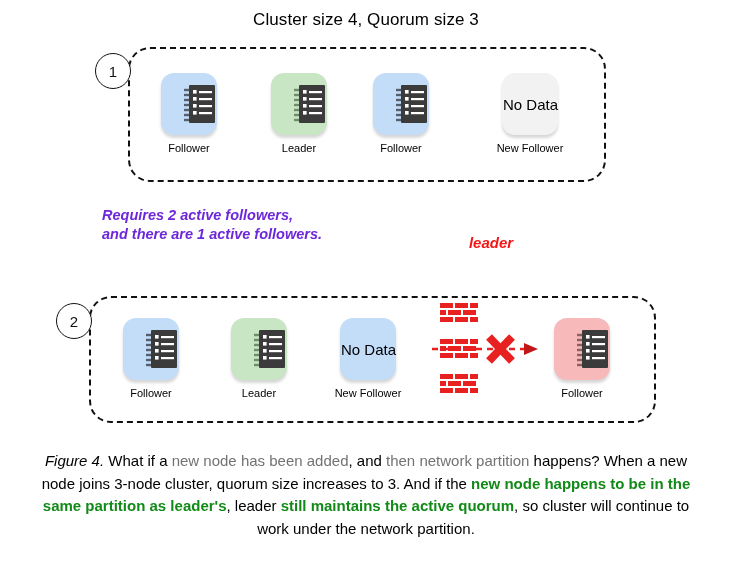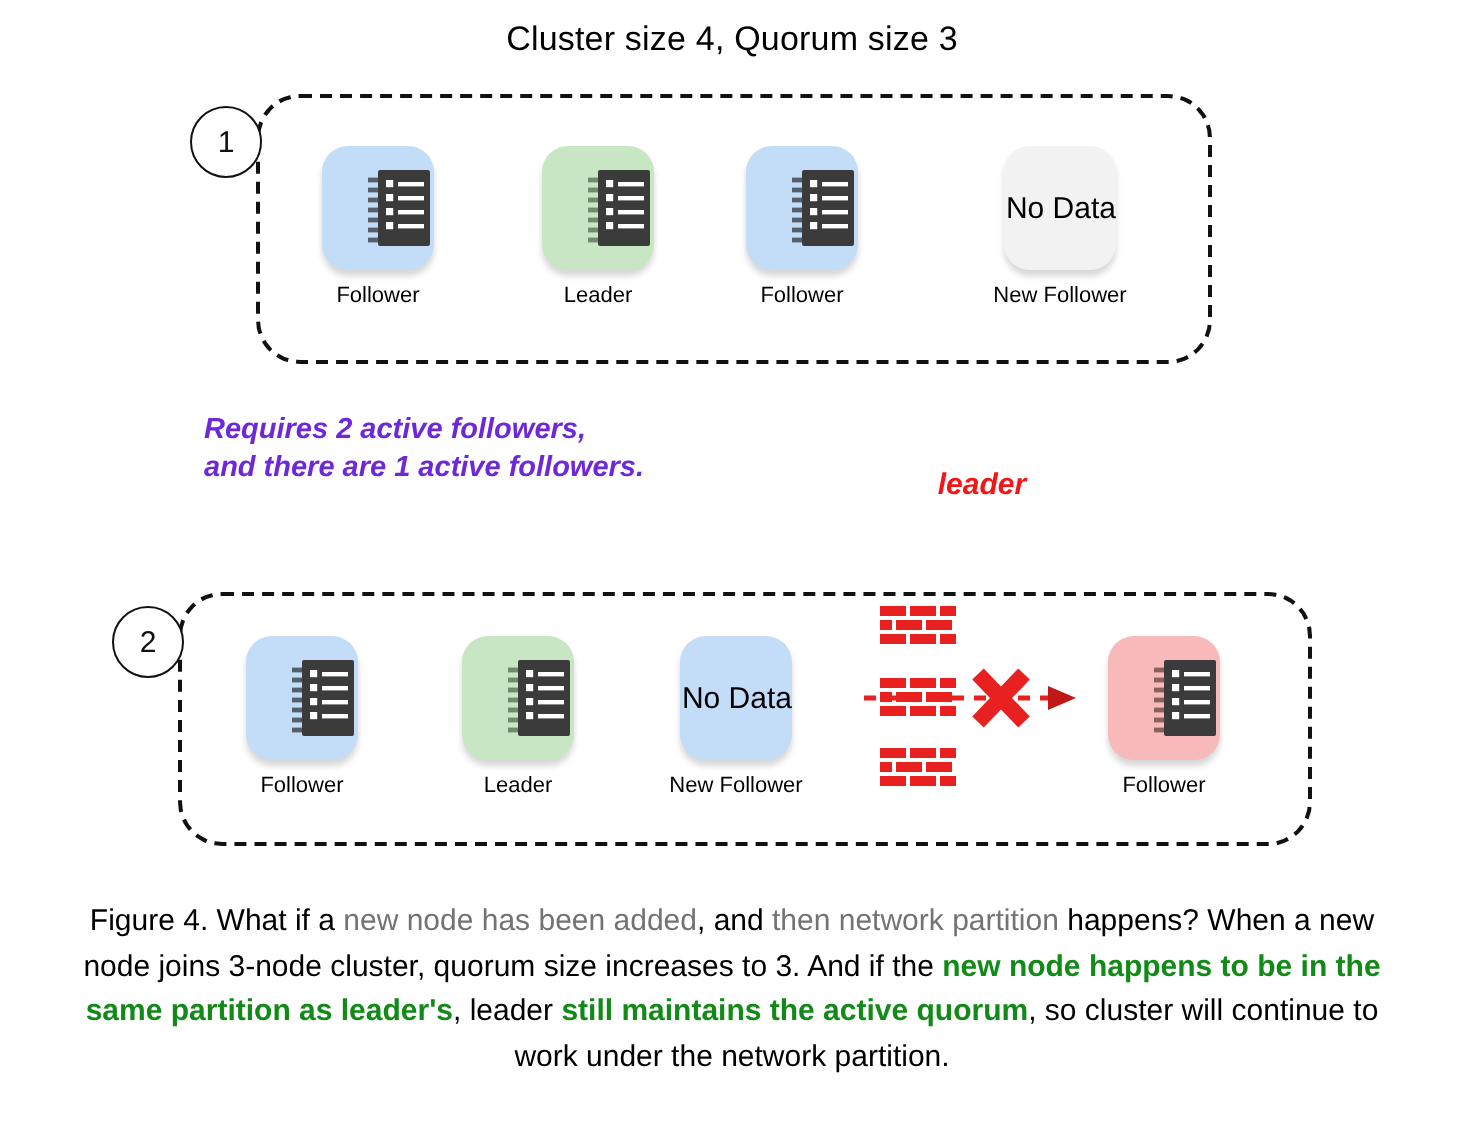--- a/index.html
+++ b/index.html
@@ -100,21 +100,21 @@
     position:absolute;left:432px;top:303px;width:118px;height:92px;
   }
 
   
   .caption{
     position:absolute;left:28px;top:450px;width:676px;
     text-align:center;
     font-size:15px;line-height:22.5px;
     color:#000;
   }
-  .caption .fignum{}
+  .caption .fignum{font-style:italic;}
   .caption .blue{color:#737373;}
   .caption .green{color:#128a17;font-weight:bold;}
 </style>
 </head>
 <body>
 
 <div class="stage">
 
   <div class="title">Cluster size 4, Quorum size 3</div>
 

